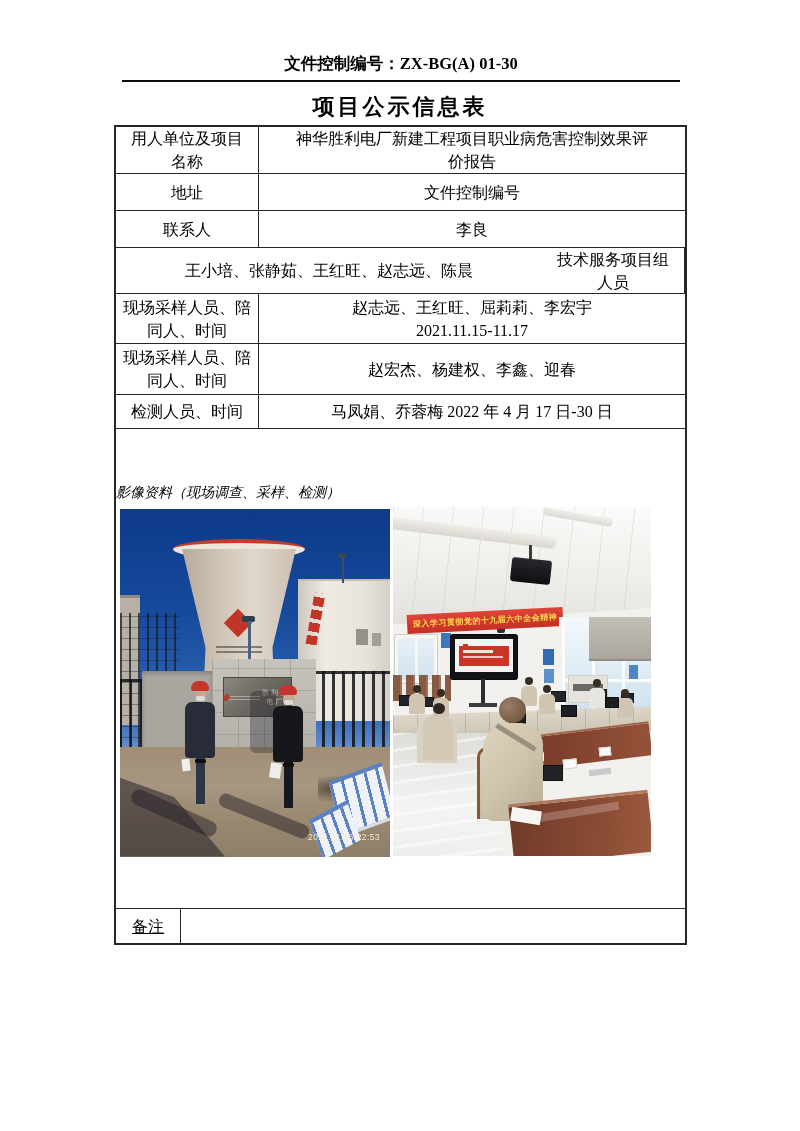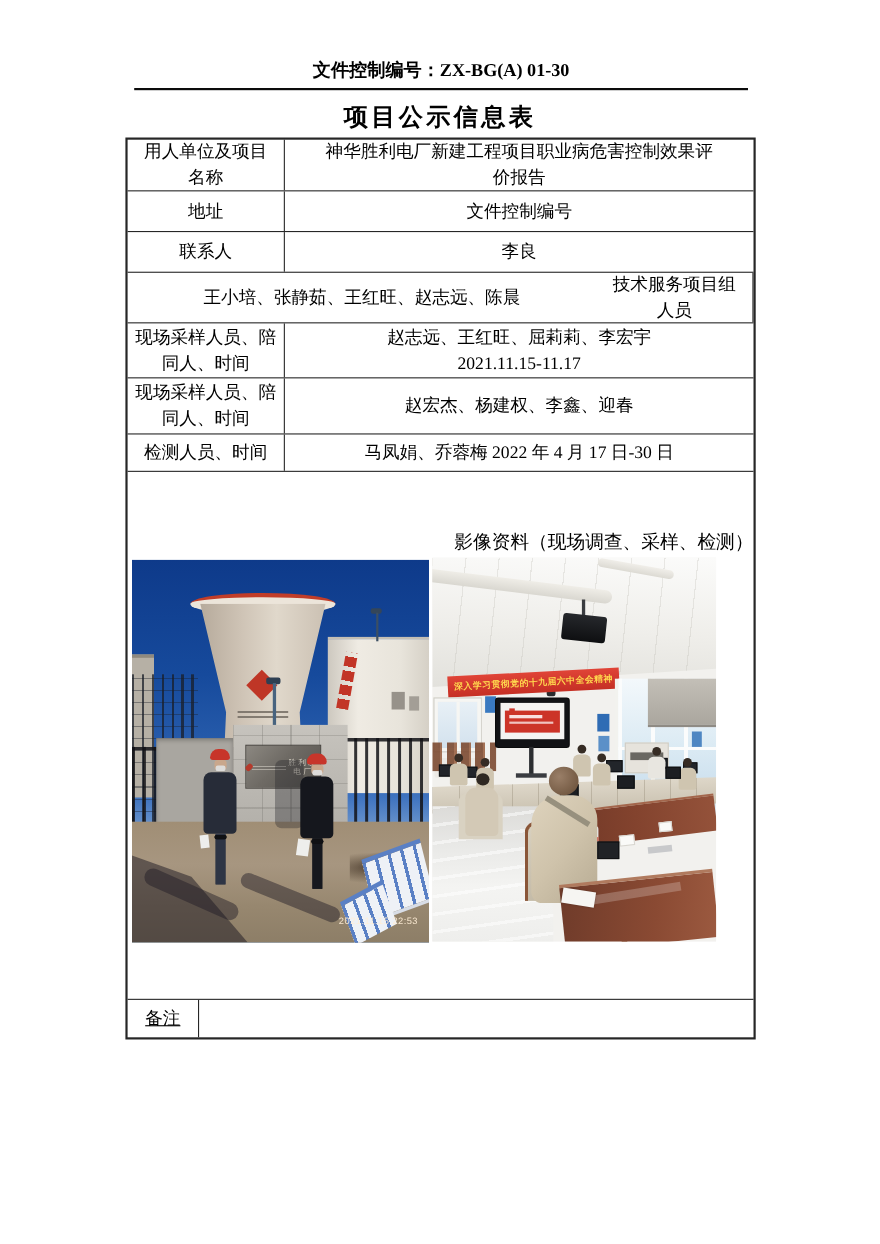--- a/index.html
+++ b/index.html
@@ -32,21 +32,21 @@
   .td.label-narrow { width:65px; border-right:1px solid #262626; }
   .td.value { flex:1; padding:1px 8px; }
   .r1 { height:46px; } .r2 { height:37px; } .r3 { height:37px; } .r4 { height:46px; }
   .r5 { height:50px; } .r6 { height:51px; } .r7 { height:34px; } .r8 { height:480px; } .r9 { height:35px;text-decoration:underline; }
   .lw7 { display:inline-block; max-width:7.2em; }
   .lw8 { display:inline-block; max-width:8.4em; }
   .vw22 { display:inline-block; max-width:356px; }
 
   
   .media-cell { flex:1; padding:0; display:flex; flex-direction:column; align-items:stretch; }
-  .media-caption { height:28px; line-height:28px; text-align:right; font-size:17px; }
+  .media-caption { height:28px; line-height:28px; text-align:left; font-size:14px;font-style:italic; }
   .photos-wrap { position:relative; width:100%; height:352px; }
   .photo { position:absolute; overflow:hidden; }
   .photo * { position:absolute; }
   .photo-left  { left:4px;  top:2px; width:270px; height:348px;
     background:linear-gradient(180deg,#0e3a8a 0%,#164a9c 30%,#2a5fae 52%,#3f73bf 62%,#6b95cc 70%,#7fa3ce 100%); }
   .photo-right { left:277px; top:0;   width:258px; height:349px; background:#f2f1ee; }
 
   
   .lp-rim   { left:53px; top:30px; width:132px; height:20px; border-radius:50%;
               background:#ece5da; border-top:4px solid #c13d28; }

